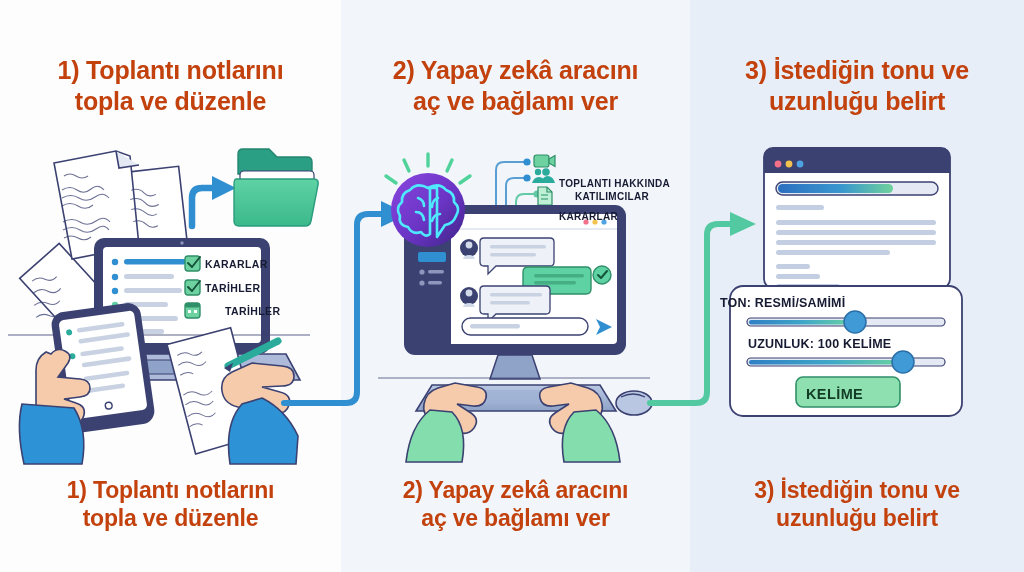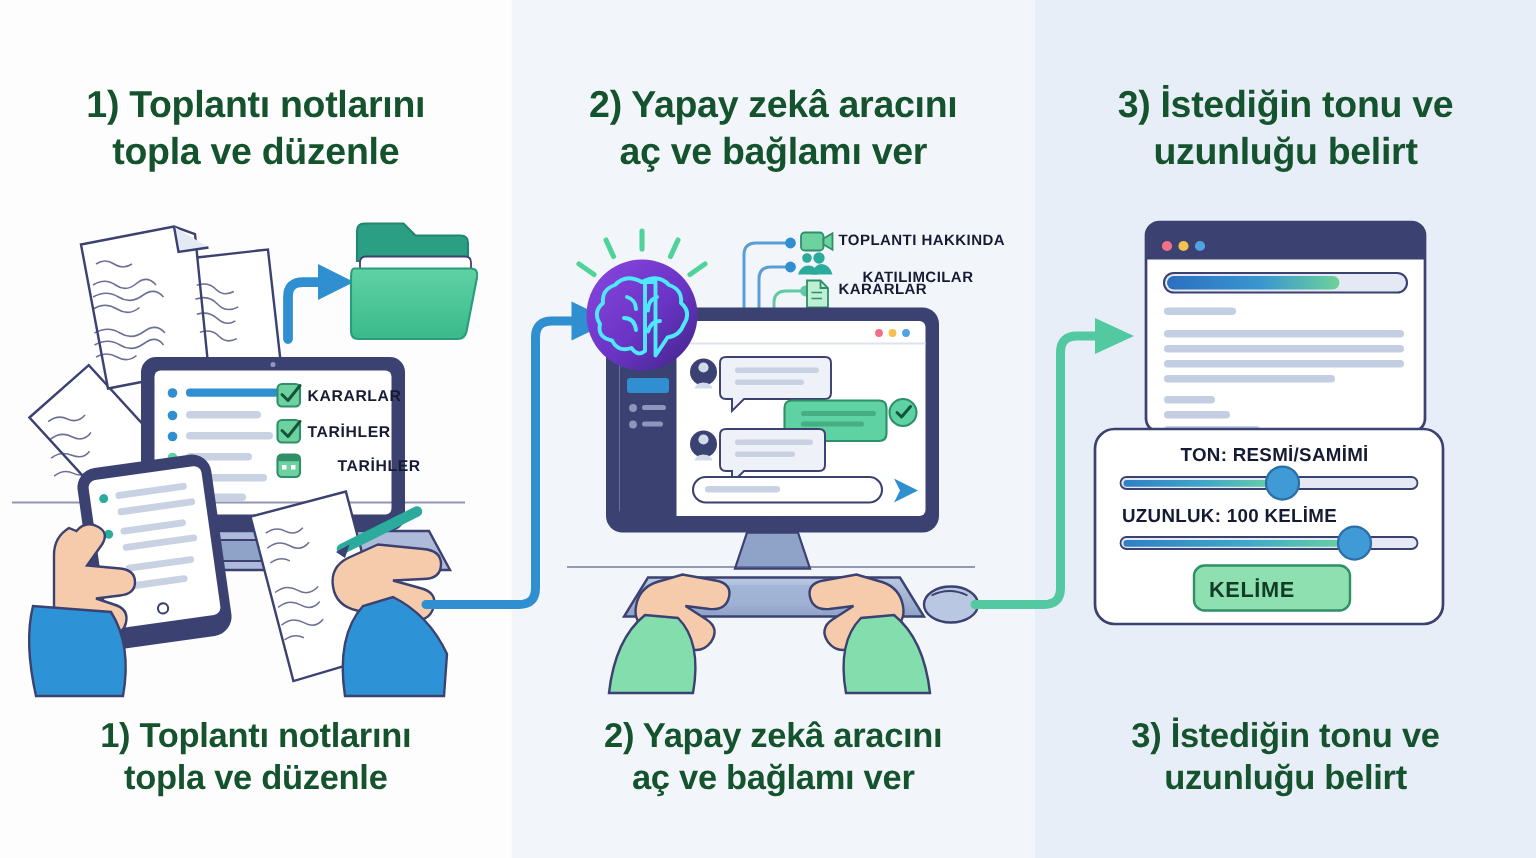--- a/index.html
+++ b/index.html
@@ -12,21 +12,21 @@
 
   
   .panel-bg{position:absolute;top:0;height:572px;}
   #bg1{left:0;width:341px;background:#fdfdfe;}
   #bg2{left:341px;width:349px;background:#f2f5fa;}
   #bg3{left:690px;width:334px;background:#e8eef8;}
 
   
   .hd,.cap{
     position:absolute;text-align:center;
-    font-weight:bold;color:#14532d;
+    font-weight:bold;color:#c2410c;
     line-height:1.22;letter-spacing:-0.2px;
   }
   .hd{font-size:25px;}
   .cap{font-size:23px;}
   #hd1{left:0;width:341px;top:55px;}
   #hd2{left:341px;width:349px;top:55px;}
   #hd3{left:690px;width:334px;top:55px;}
   #cap1{left:0;width:341px;top:476px;}
   #cap2{left:341px;width:349px;top:476px;}
   #cap3{left:690px;width:334px;top:476px;}
@@ -35,21 +35,21 @@
   .art{position:absolute;left:0;top:0;width:1024px;height:572px;pointer-events:none;}
 
   
   .lbl{
     position:absolute;font-size:10.5px;font-weight:bold;
     color:#161b33;letter-spacing:.4px;white-space:nowrap;
   }
   
   .ctxlbl{
     position:absolute;font-size:10px;font-weight:bold;
-    color:#161b33;letter-spacing:.3px;white-space:nowrap;
+    color:#161b33;letter-spacing:.3px;white-space:nowrap;margin-top:23px;
   }
   
   .sldlbl{
     position:absolute;font-size:12.5px;font-weight:bold;
     color:#161b33;letter-spacing:.2px;white-space:nowrap;
   }
   #sendtxt{
     position:absolute;font-size:14.5px;font-weight:bold;
     color:#123c26;letter-spacing:.4px;white-space:nowrap;
     left:806px;top:386px;
@@ -391,24 +391,24 @@
   <div class="cap" id="cap3">
     <div>3) İstediğin tonu ve</div>
     <div>uzunluğu belirt</div>
   </div>
 
   <div class="lbl" style="left:205px;top:258px;">KARARLAR</div>
   <div class="lbl" style="left:205px;top:282px;">TARİHLER</div>
   <div class="lbl" style="left:205px;top:305px;margin-left:20px;">TARİHLER</div>
 
   <div class="ctxlbl" style="left:559px;top:155px;">TOPLANTI HAKKINDA</div>
-  <div class="ctxlbl" style="left:559px;top:180px;padding-left:16px;">KATILIMCILAR</div>
+  <div class="ctxlbl" style="left:559px;top:168px;padding-left:16px;">KATILIMCILAR</div>
   <div class="ctxlbl" style="left:559px;top:188px;">KARARLAR</div>
 
-  <div class="sldlbl" style="left:787px;top:296px;">TON: RESMİ/SAMİMİ</div>
+  <div class="sldlbl" style="left:720px;top:296px;">TON: RESMİ/SAMİMİ</div>
   <div class="sldlbl" style="left:748px;top:337px;">UZUNLUK: 100 KELİME</div>
   <div id="sendtxt">KELİME</div>
 
   <div style="position:absolute;left:796px;top:377px;width:104px;height:30px;"></div>
   <div style="position:absolute;left:844px;top:311px;width:22px;height:22px;"></div>
   <div style="position:absolute;left:892px;top:351px;width:22px;height:22px;"></div>
   <div style="position:absolute;left:747px;top:316px;width:198px;height:12px;"></div>
   <div style="position:absolute;left:747px;top:356px;width:198px;height:12px;"></div>
   <div style="position:absolute;left:462px;top:318px;width:126px;height:17px;"></div>
   <div style="position:absolute;left:594px;top:318px;width:20px;height:18px;"></div>

